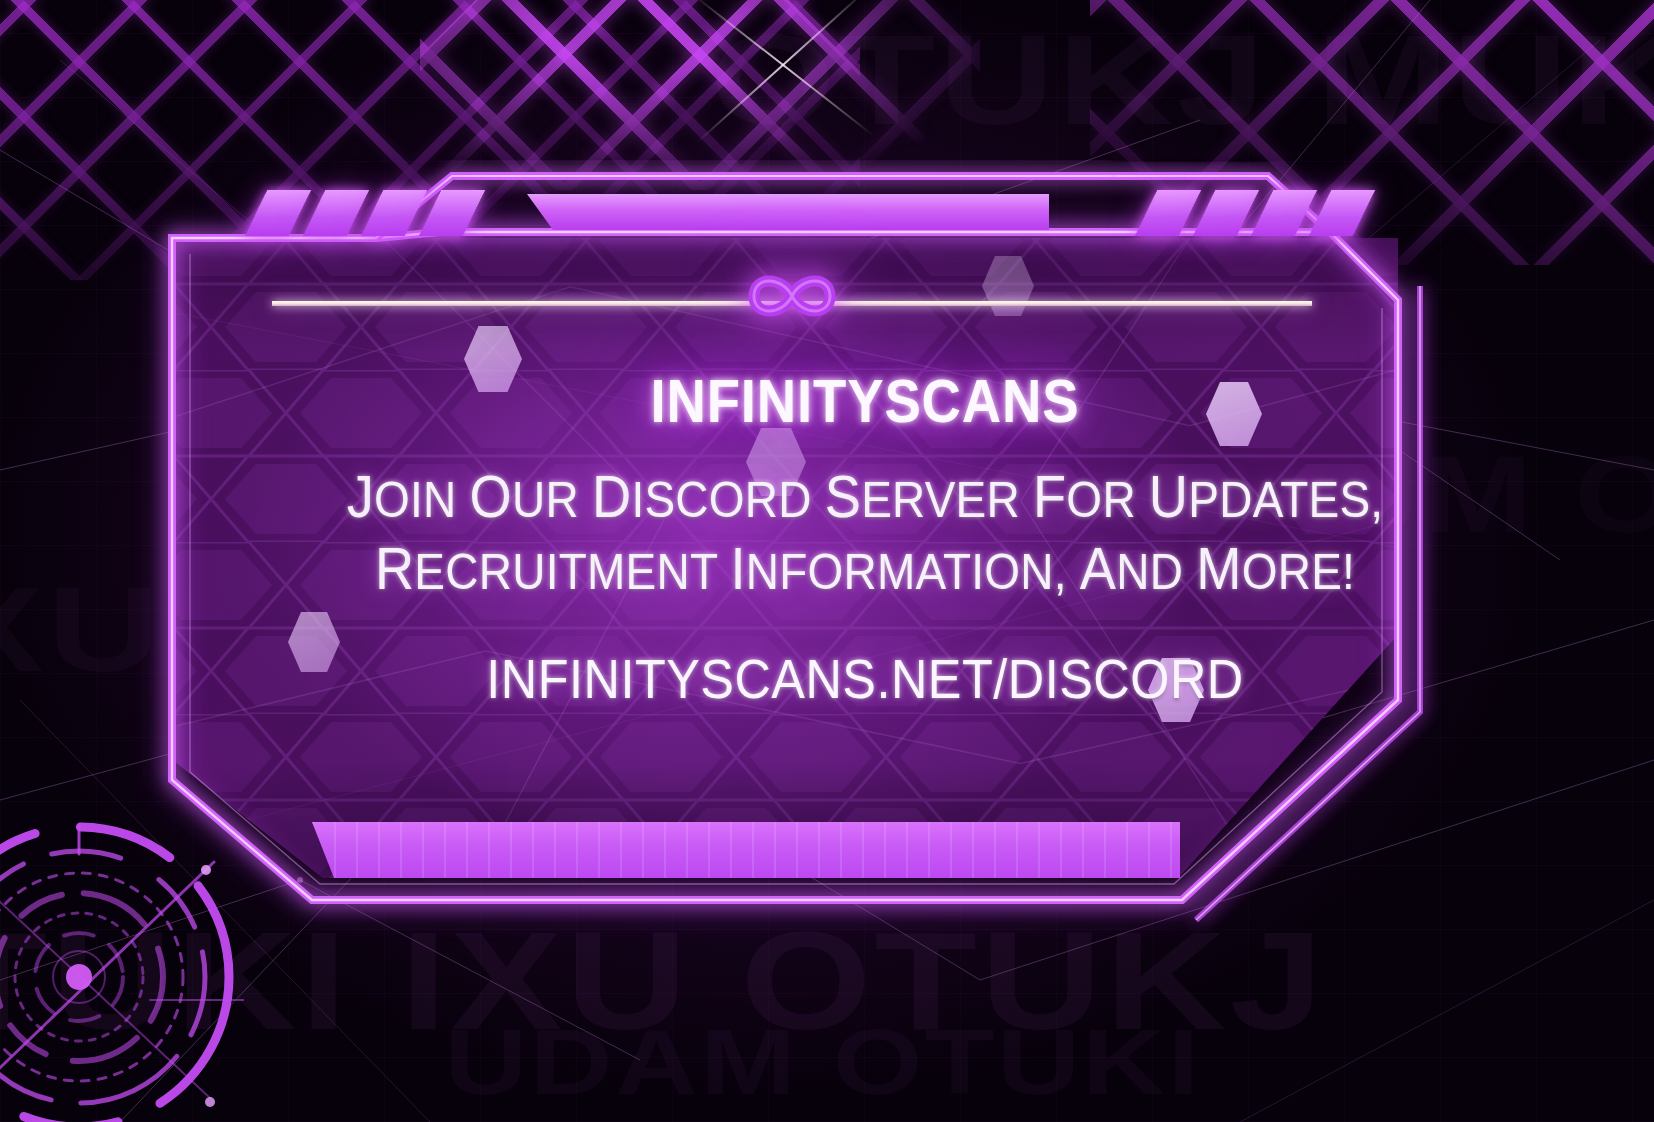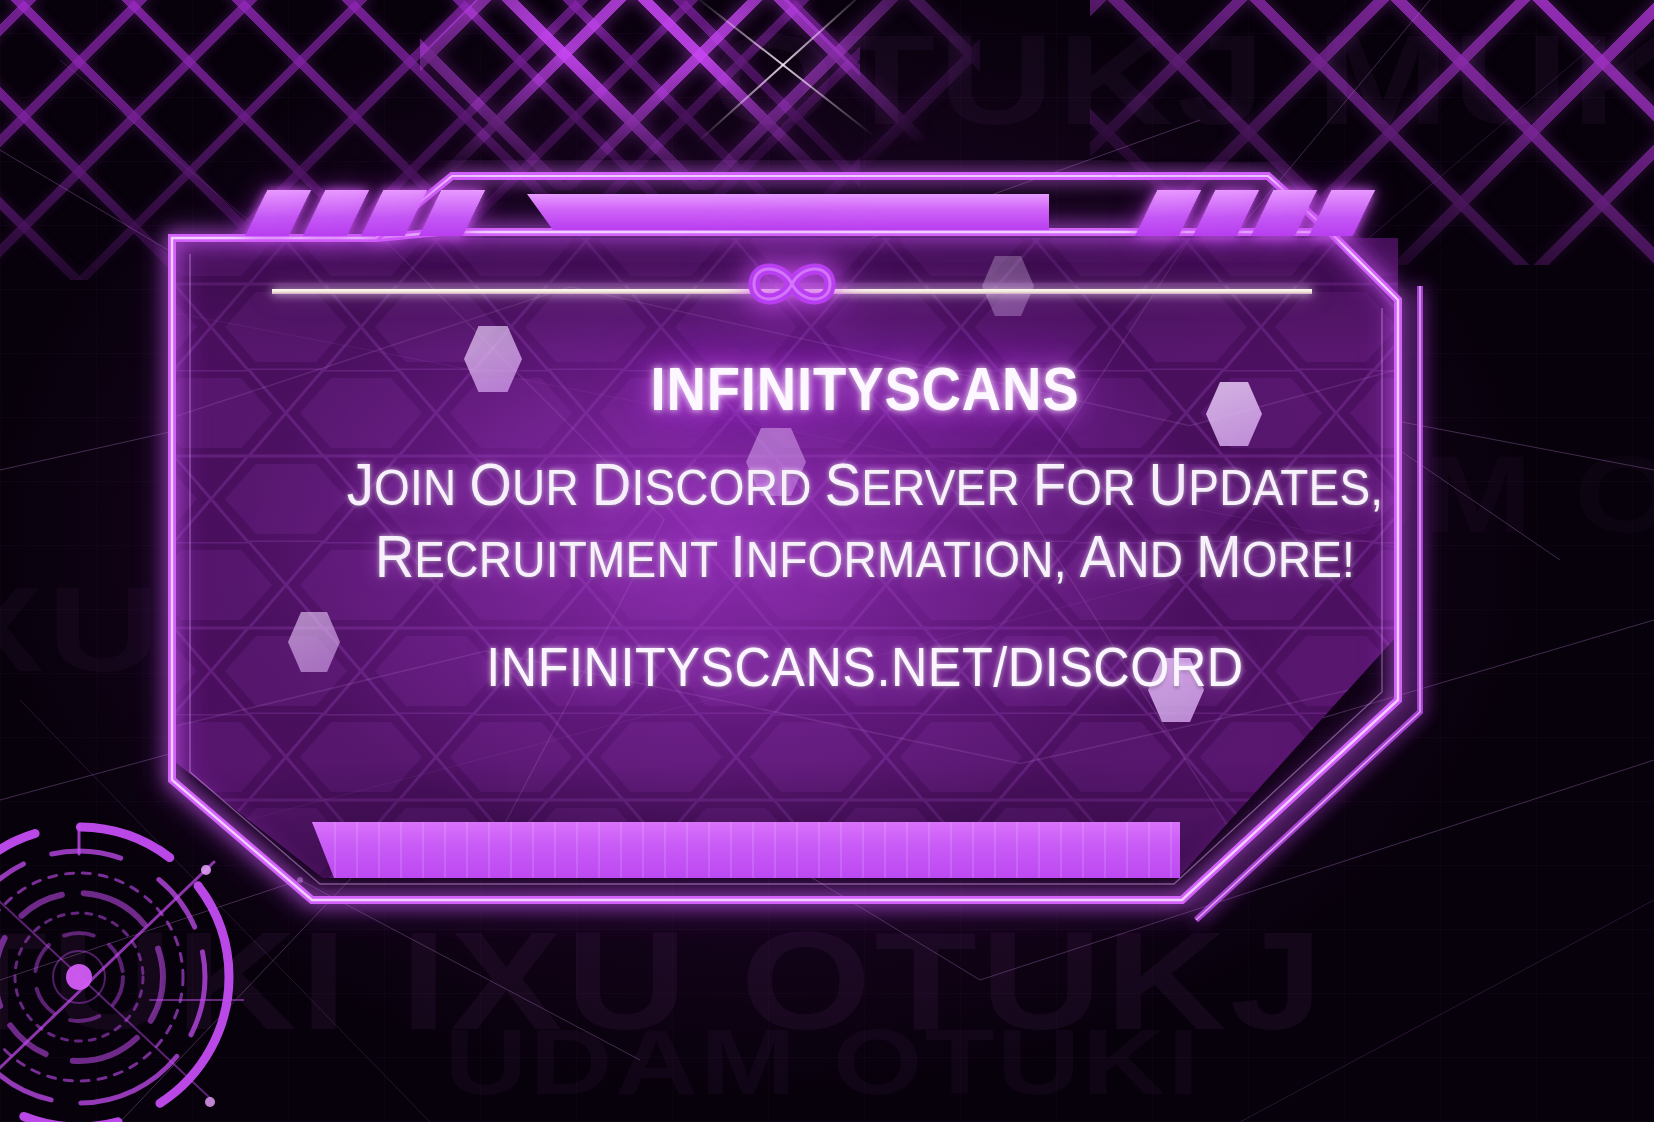--- a/index.html
+++ b/index.html
@@ -137,21 +137,21 @@
   
   .hex-accent{
     position:absolute;
     clip-path:polygon(25% 0%, 75% 0%, 100% 50%, 75% 100%, 25% 100%, 0% 50%);
     background:linear-gradient(160deg,#f2daff,#d9a8f2);
     opacity:.95;
   }
 
   
   .content{
-    position:absolute; left:176px; top:224px; width:1378px; height:640px;
+    position:absolute; left:176px; top:236px; width:1378px; height:640px;
   }
   .divider-row{
     position:absolute; left:96px; top:62px; width:1040px; height:10px;
   }
   .divider{
     position:absolute; left:0; top:3px; width:100%; height:5px;
     background:linear-gradient(180deg,#fffaf2,#f3e6d8 55%,#cfa9c9 100%);
     box-shadow:0 0 10px rgba(255,240,255,.85), 0 0 22px rgba(220,140,245,.55);
   }
   .infinity-logo{

